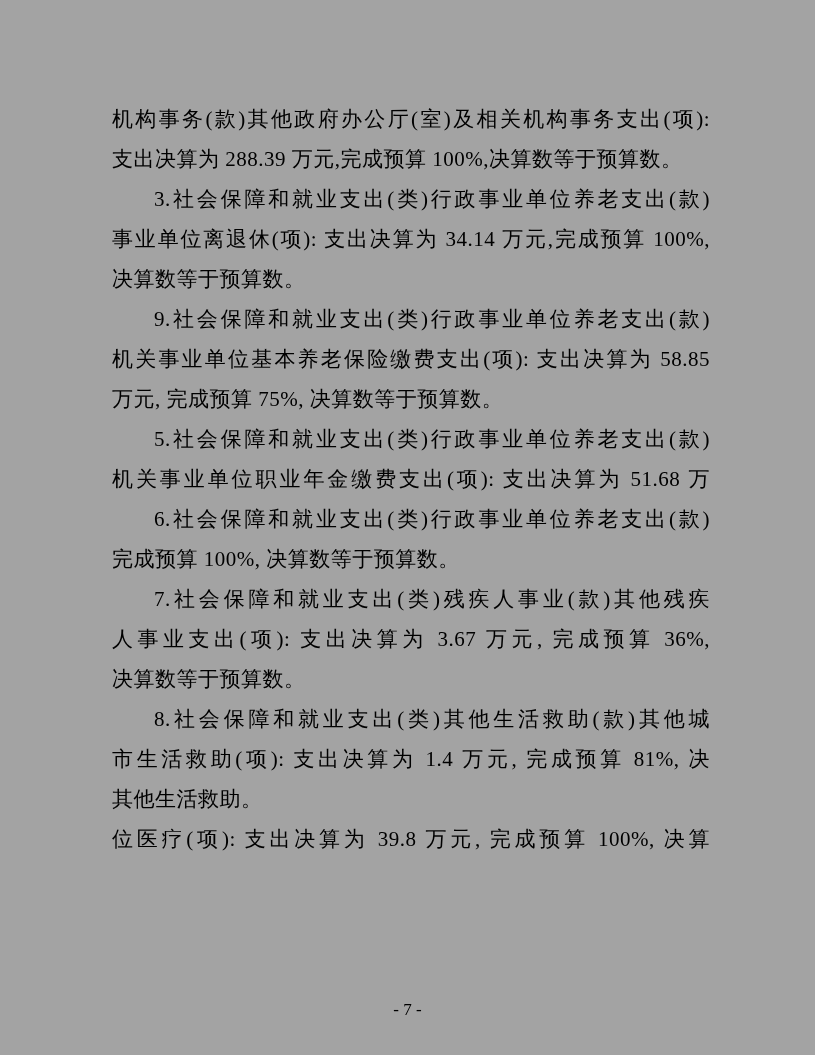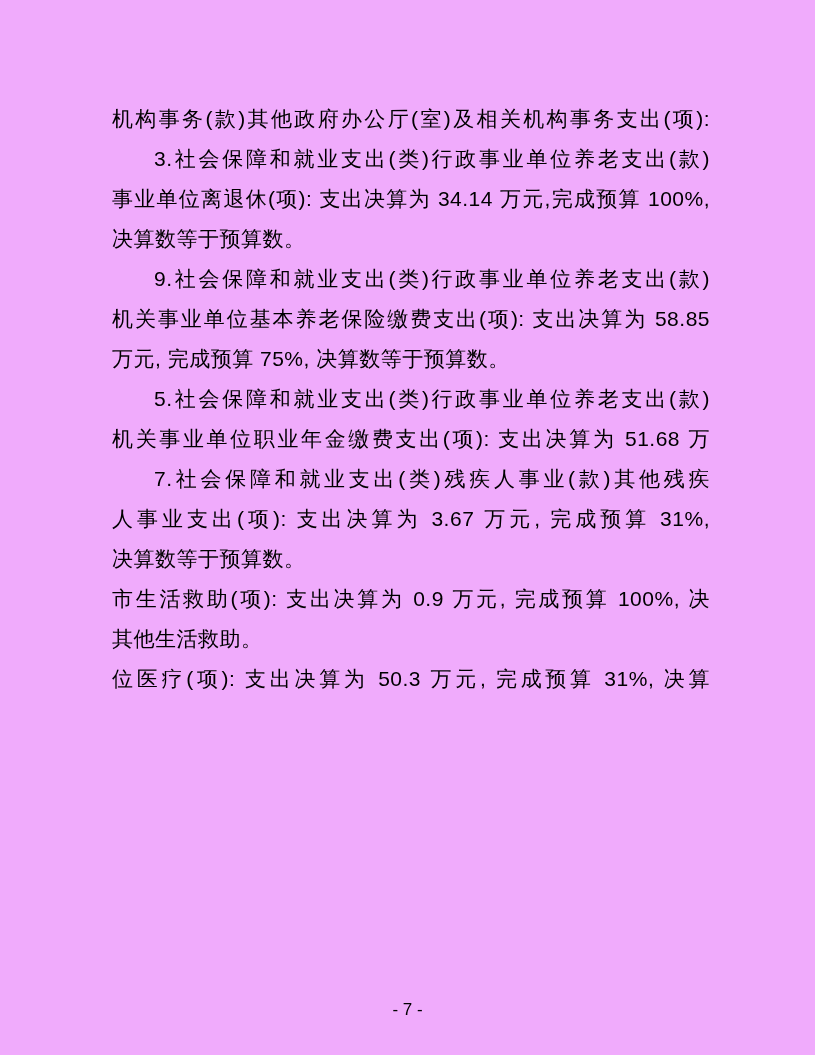--- a/index.html
+++ b/index.html
@@ -4,23 +4,23 @@
 <style>
   html, body {
     margin: 0;
     padding: 0;
     background: #ffffff;
   }
   .page {
     position: relative;
     width: 815px;
     height: 1055px;
-    background: #f0abfc;
+    background: #a3a3a3;
     color: #000000;
-    font-family: Liberation Sans, sans-serif;
+    font-family: Liberation Serif, serif;
     overflow: hidden;
   }
   .content {
     position: absolute;
     left: 112px;
     top: 99px;
     width: 598px;
   }
   .line {
     font-size: 21px;
@@ -46,29 +46,33 @@
     line-height: 28px;
     color: #000000;
   }
 </style>
 </head>
 <body>
 
 <div class="page">
   <div class="content">
       <div class="line fill">机构事务(款)其他政府办公厅(室)及相关机构事务支出(项):</div>
+      <div class="line">支出决算为 288.39 万元,完成预算 100%,决算数等于预算数。</div>
       <div class="line fill indent">3.社会保障和就业支出(类)行政事业单位养老支出(款)</div>
       <div class="line fill">事业单位离退休(项): 支出决算为 34.14 万元,完成预算 100%,</div>
       <div class="line">决算数等于预算数。</div>
       <div class="line fill indent">9.社会保障和就业支出(类)行政事业单位养老支出(款)</div>
       <div class="line fill">机关事业单位基本养老保险缴费支出(项): 支出决算为 58.85</div>
       <div class="line">万元, 完成预算 75%, 决算数等于预算数。</div>
       <div class="line fill indent">5.社会保障和就业支出(类)行政事业单位养老支出(款)</div>
       <div class="line fill">机关事业单位职业年金缴费支出(项): 支出决算为 51.68 万</div>
+      <div class="line fill indent">6.社会保障和就业支出(类)行政事业单位养老支出(款)</div>
+      <div class="line">完成预算 100%, 决算数等于预算数。</div>
       <div class="line fill indent">7.社会保障和就业支出(类)残疾人事业(款)其他残疾</div>
-      <div class="line fill">人事业支出(项): 支出决算为 3.67 万元, 完成预算 31%,</div>
+      <div class="line fill">人事业支出(项): 支出决算为 3.67 万元, 完成预算 36%,</div>
       <div class="line">决算数等于预算数。</div>
-      <div class="line fill">市生活救助(项): 支出决算为 0.9 万元, 完成预算 100%, 决</div>
+      <div class="line fill indent">8.社会保障和就业支出(类)其他生活救助(款)其他城</div>
+      <div class="line fill">市生活救助(项): 支出决算为 1.4 万元, 完成预算 81%, 决</div>
       <div class="line">其他生活救助。</div>
-      <div class="line fill">位医疗(项): 支出决算为 50.3 万元, 完成预算 31%, 决算</div>
+      <div class="line fill">位医疗(项): 支出决算为 39.8 万元, 完成预算 100%, 决算</div>
     </div>
   <div class="footer">- 7 -</div>
 </div>
 
 </body></html>

